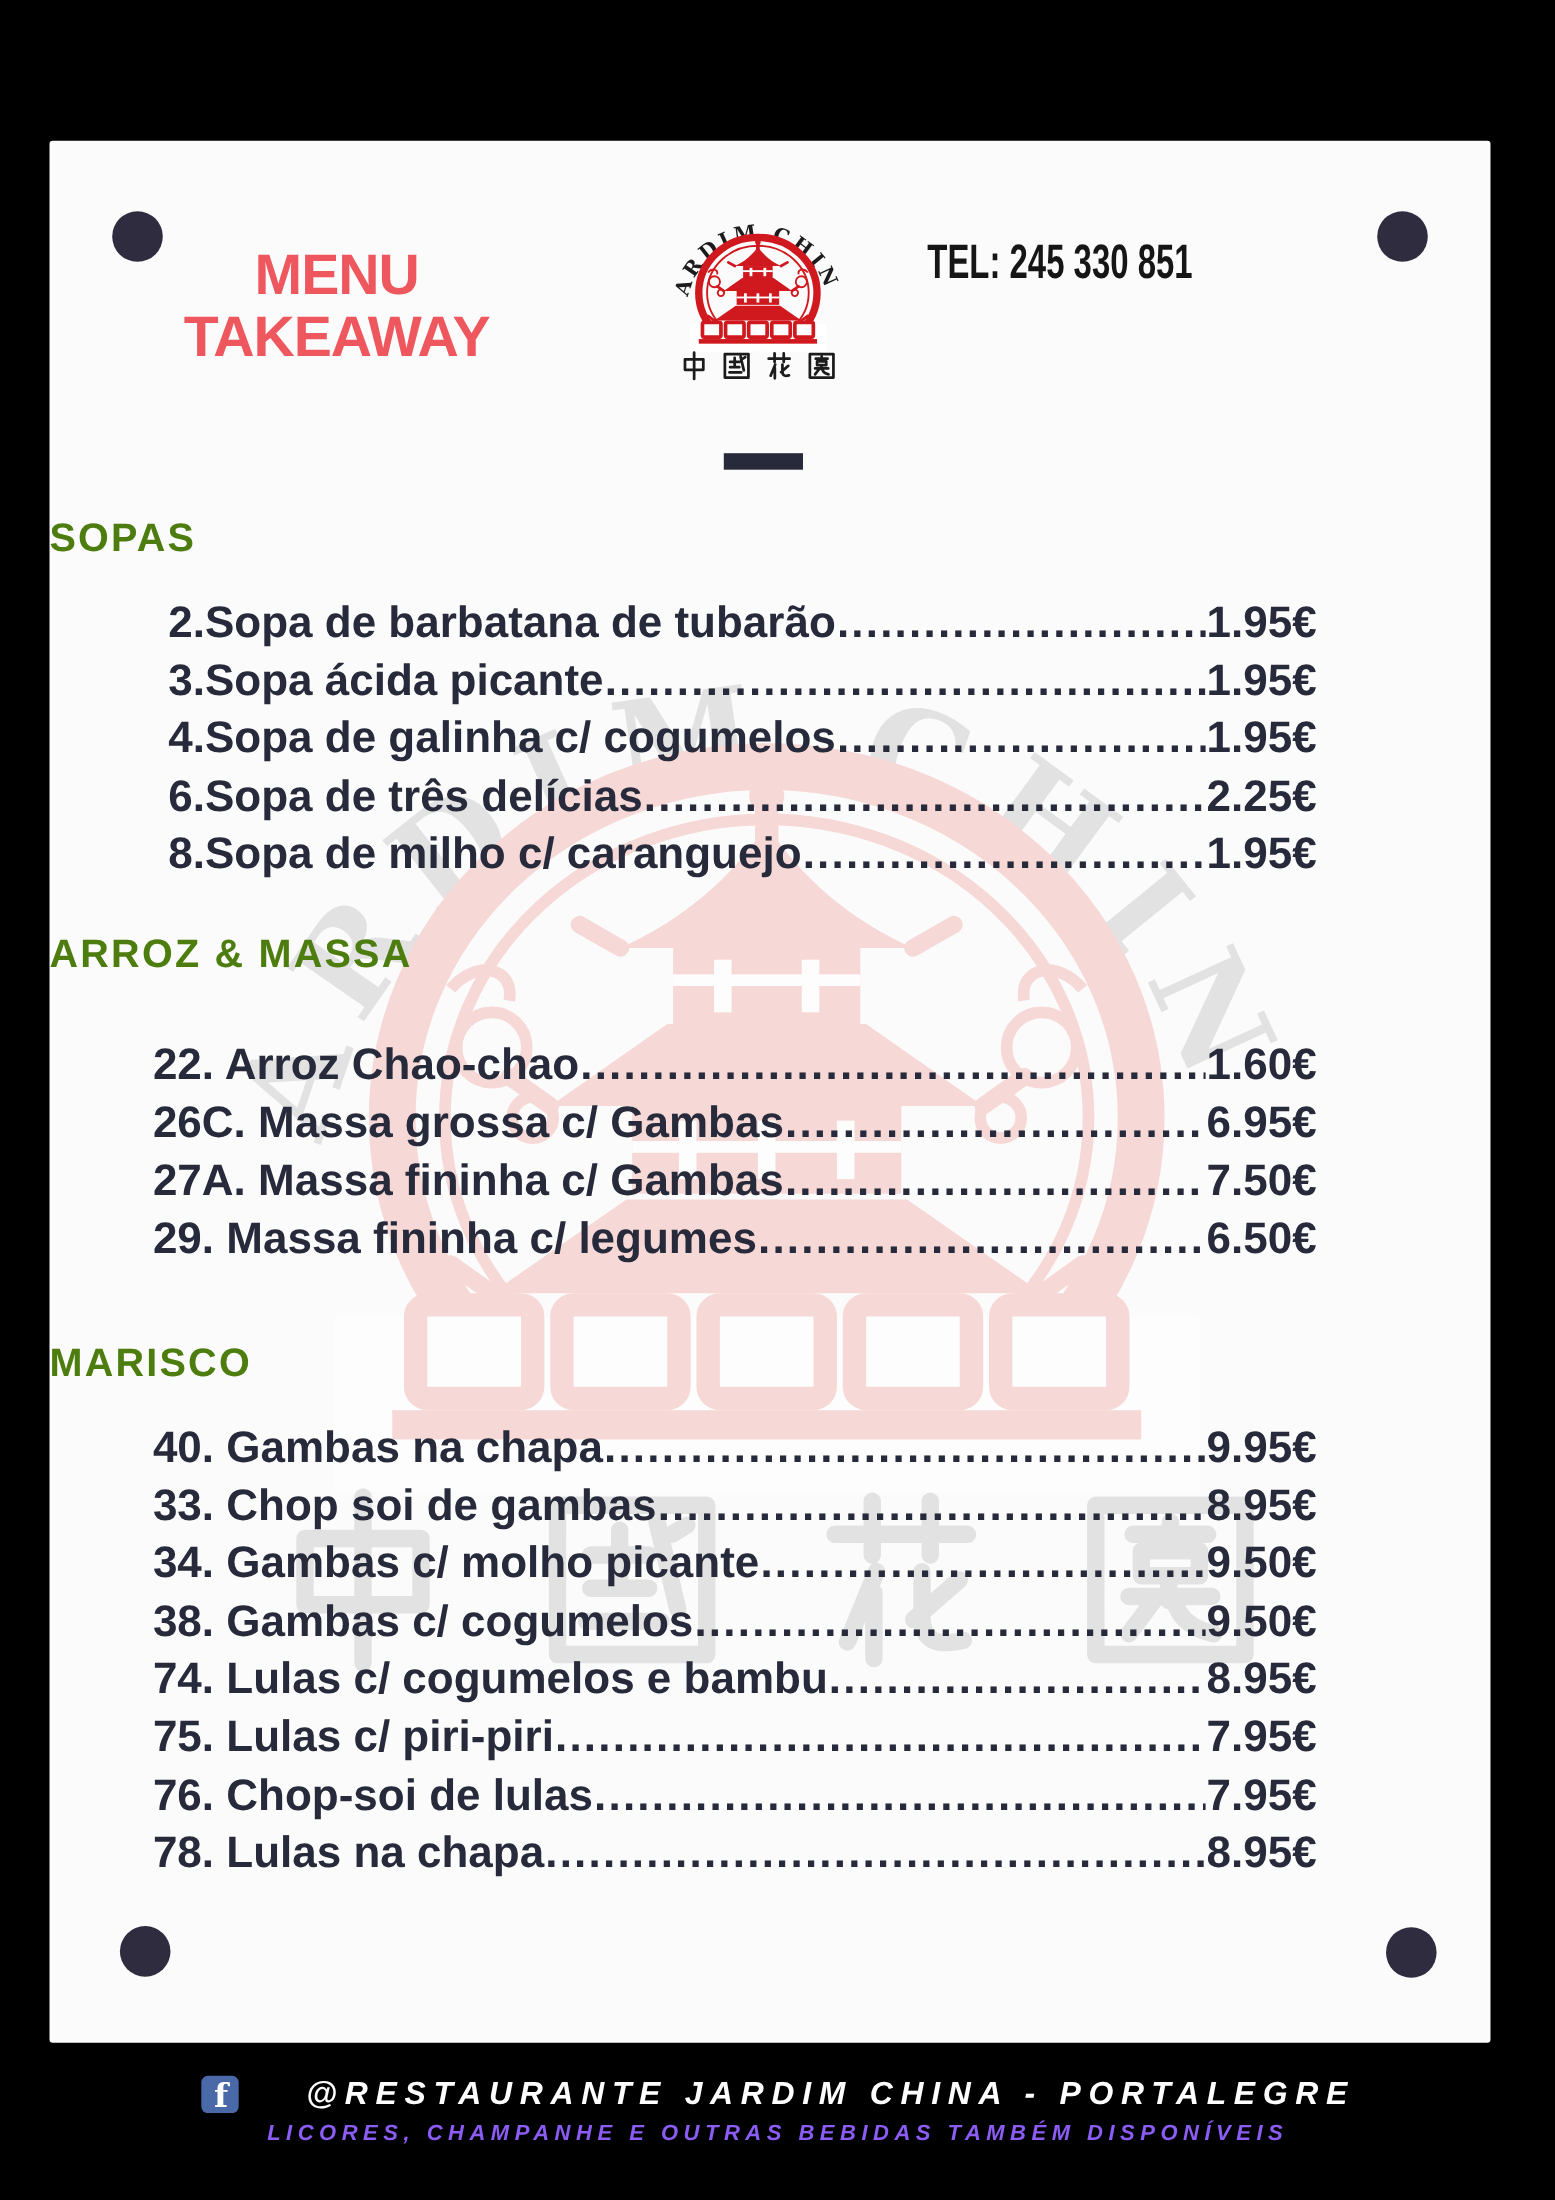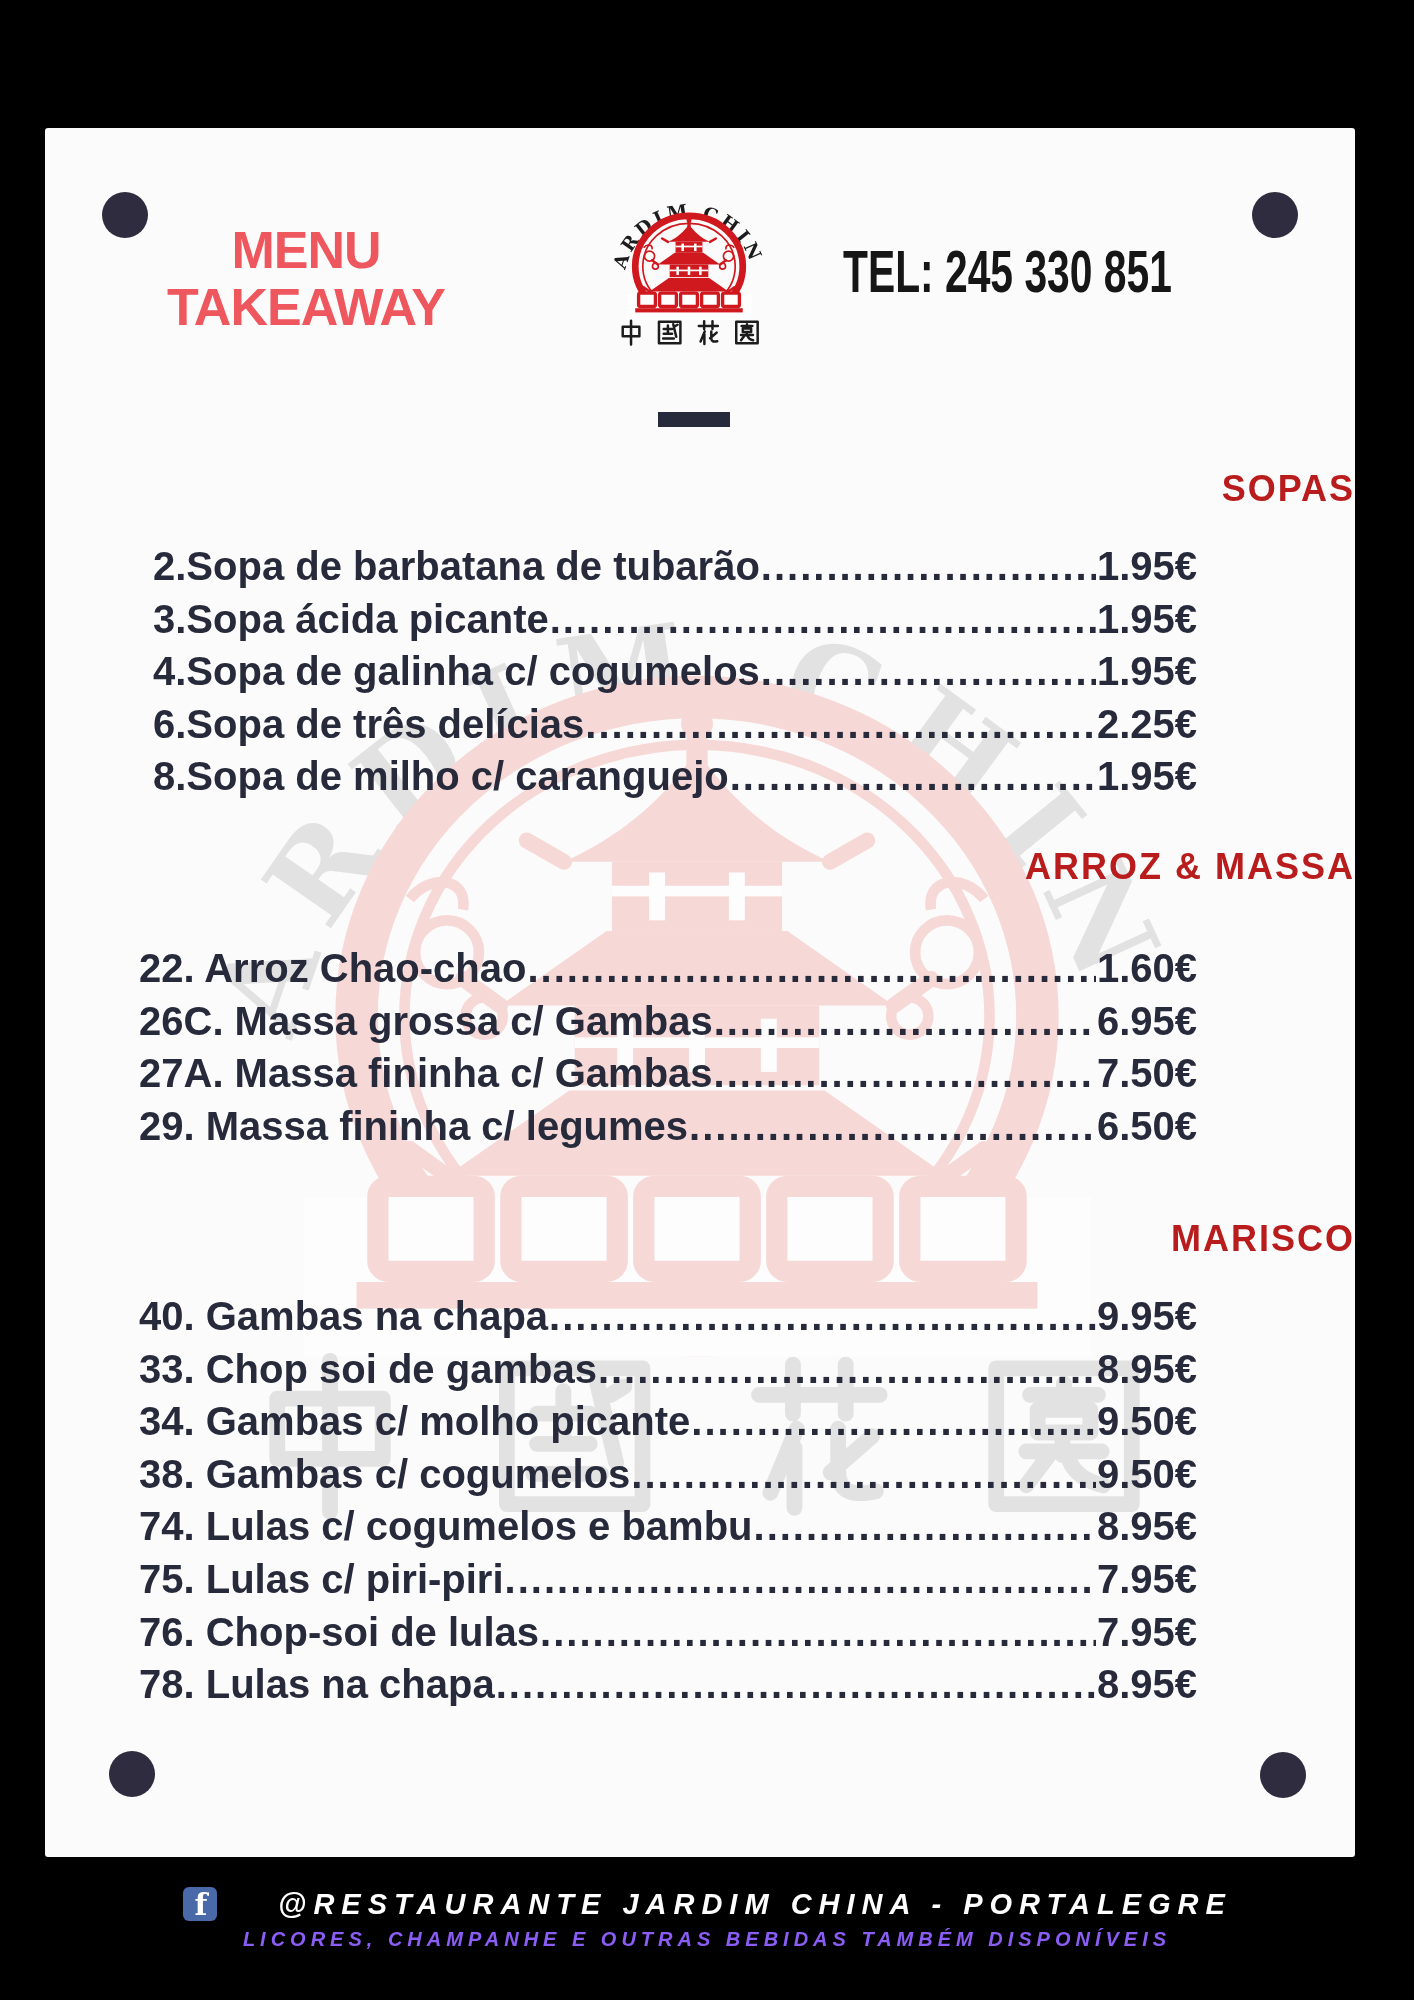--- a/index.html
+++ b/index.html
@@ -16,33 +16,33 @@
   .dot-tl{left:57px;top:64px;}
   .dot-tr{left:1207px;top:64px;}
   .dot-bl{left:64px;top:1623px;}
   .dot-br{left:1215px;top:1624px;}
 
   
   .menu-title{position:absolute;left:96px;top:94px;width:330px;text-align:center;
               color:#ee575d;font-weight:800;font-size:52px;line-height:57px;letter-spacing:-1px;}
   .logo-svg{position:absolute;left:560px;top:64px;width:168px;height:156px;
             --ink:#1c1c1c;--brand:#d0191e;}
-  .phone{position:absolute;left:798px;top:112px;color:#161616;font-weight:800;
-         font-size:60px;line-height:64px;white-space:nowrap;}
+  .phone{position:absolute;left:798px;top:79px;color:#161616;font-weight:800;
+         font-size:44px;line-height:64px;white-space:nowrap;}
   .phone .squeeze{display:inline-block;transform:scaleX(0.68);transform-origin:left center;}
 
   .divider{position:absolute;left:613px;top:284px;width:72px;height:15px;background:#272a3a;}
 
   
   .watermark-svg{position:absolute;left:120px;top:420px;width:1064px;height:984px;
                  opacity:.55;--ink:#cecece;--brand:#f2bdba;pointer-events:none;}
 
   
-  .section-title{position:absolute;left:0;width:100%;text-align:right;
-                 color:#b91c1c;font-weight:800;font-size:36px;line-height:38px;letter-spacing:2px;}
+  .section-title{position:absolute;left:0;width:100%;text-align:left;
+                 color:#4d7c0f;font-weight:800;font-size:36px;line-height:38px;letter-spacing:2px;}
   #title-sopas{top:342px;}
   #title-arroz{top:720px;}
   #title-marisco{top:1092px;}
 
   .menu-list{position:absolute;list-style:none;margin:0;padding:0;}
   #list-sopas{top:412px;left:108px;right:158px;}
   #list-arroz{top:814px;left:94px;right:158px;}
   #list-marisco{top:1162px;left:94px;right:158px;}
 
   .menu-item{display:flex;align-items:baseline;height:52.6px;line-height:52.6px;

